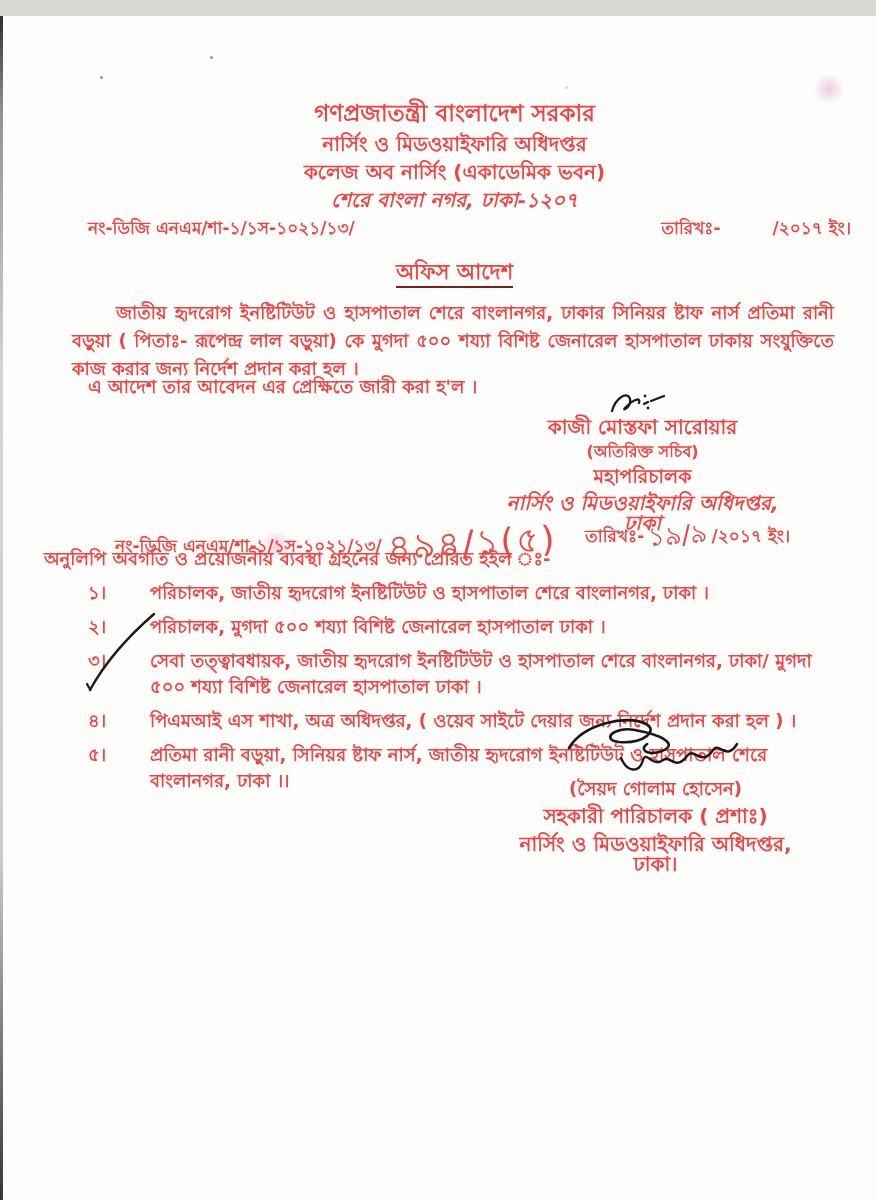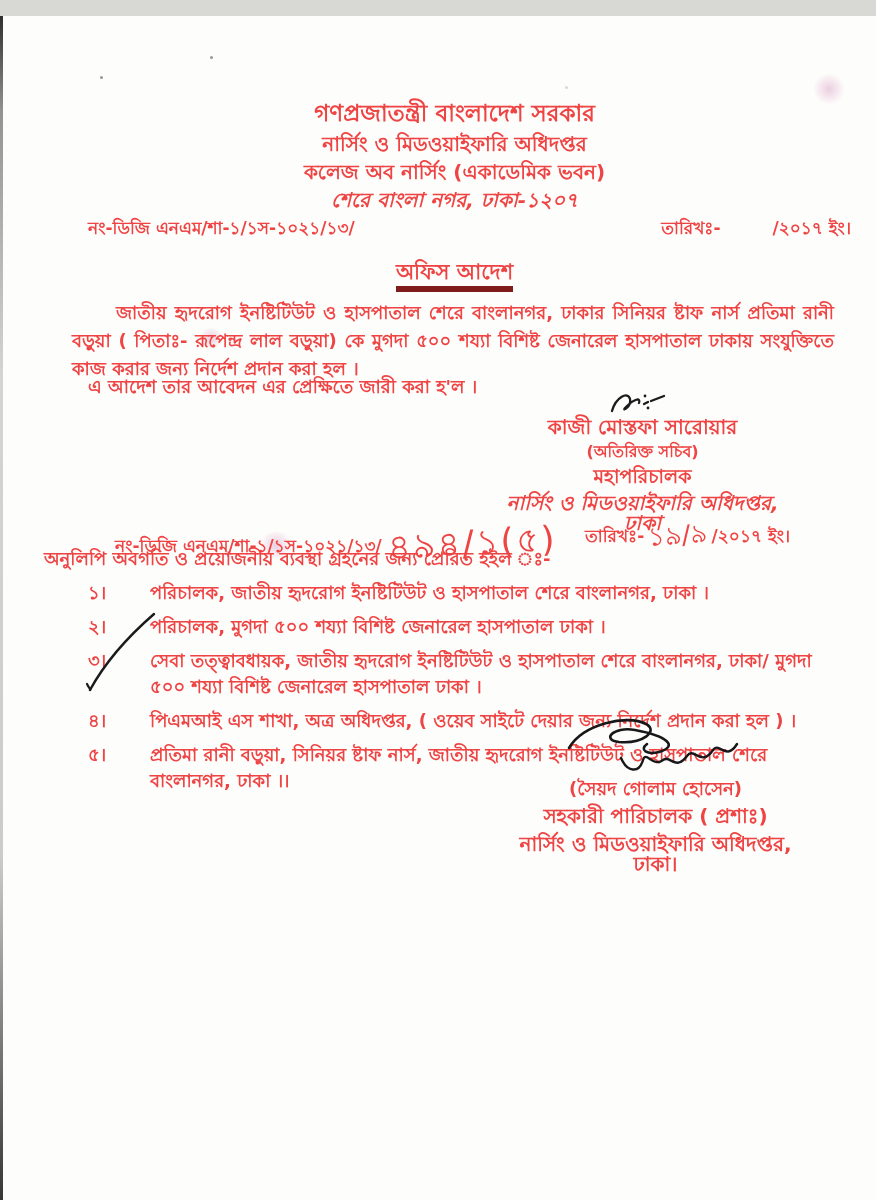--- a/index.html
+++ b/index.html
@@ -55,21 +55,21 @@
     font-size:17px; font-weight:bold;
   }
   .ref-row1 .spacer { flex:1; }
   .ref-row1 .date-gap { display:inline-block; width:52px; }
 
   .doc-title {
     position:absolute; top:240px; left:0; right:0; text-align:center;
   }
   .doc-title span {
     font-size:21px; font-weight:bold;
-    border-bottom:6px solid #7f1d1d; padding-bottom:2px;
+    border-bottom:2px solid #7f1d1d; padding-bottom:2px;
   }
 
   .body-para {
     position:absolute; top:283px; left:72px; width:762px;
     font-size:18px; font-weight:bold; line-height:28px;
     text-align:justify; text-indent:44px;
   }
   .body-line2 {
     position:absolute; top:357px; left:88px;
     font-size:18px; font-weight:bold;

